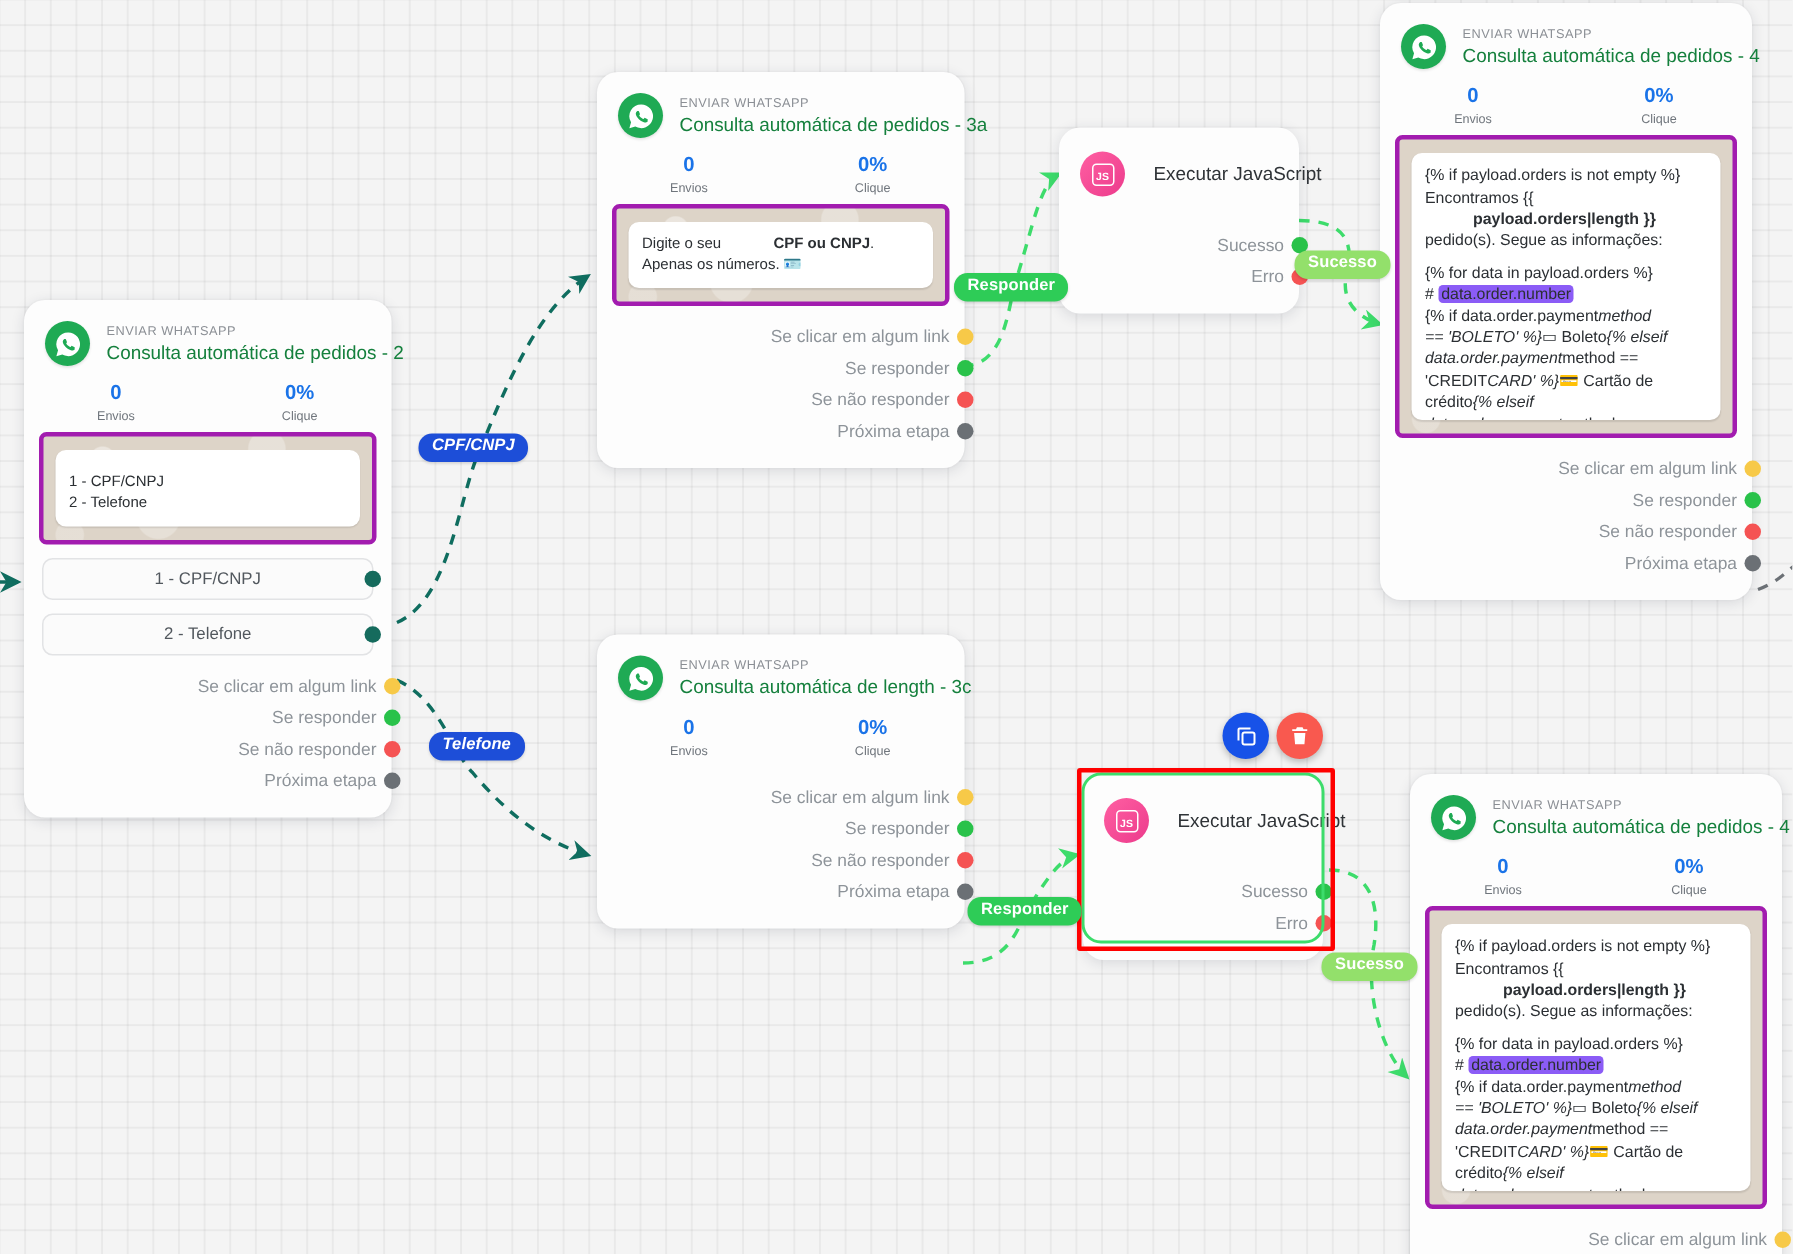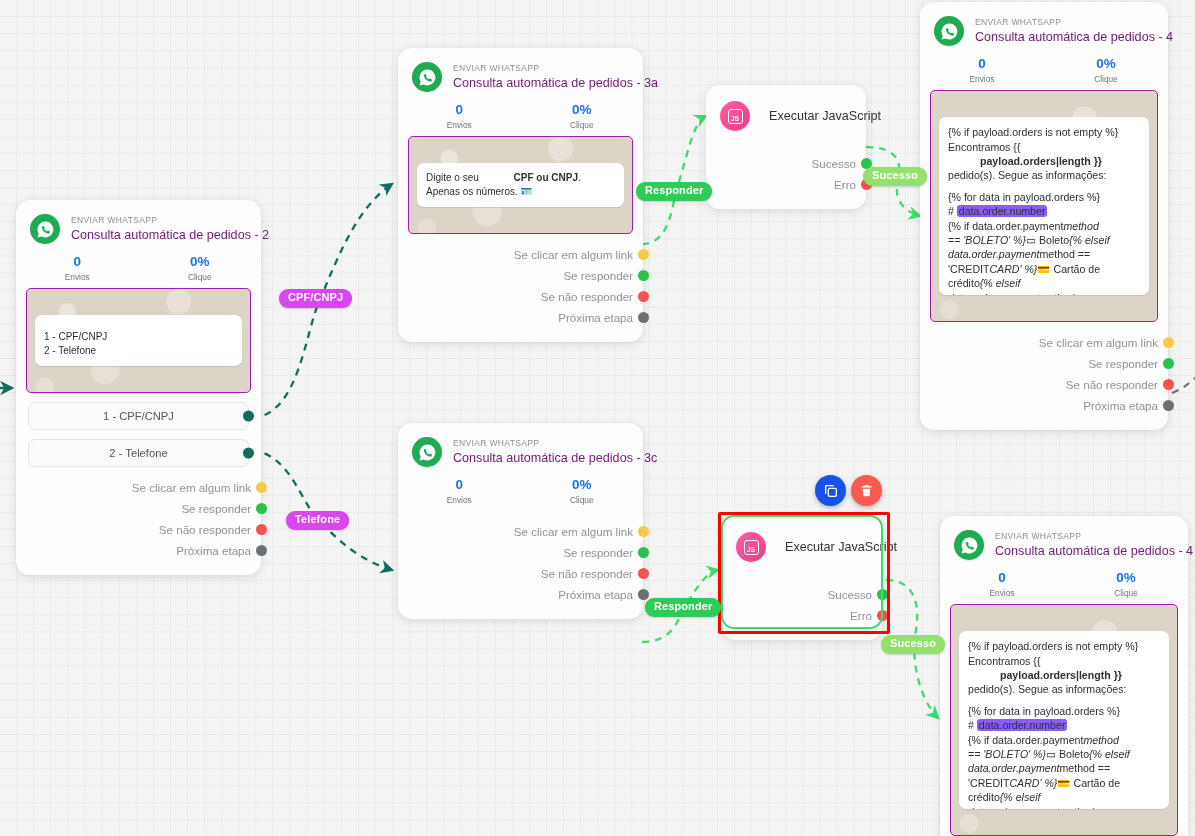--- a/index.html
+++ b/index.html
@@ -37,35 +37,35 @@
     display:flex; align-items:center; justify-content:center;
     flex:0 0 30px;
     box-shadow:0 1px 2px rgba(0,0,0,.12);
   }
   .wa-avatar svg { width:19px; height:19px; display:block; }
   .head-text { margin-left:11px; line-height:1.15; }
   .node-kicker {
     font-size:8.5px; letter-spacing:.35px; color:#8b8f95;
     text-transform:uppercase; font-weight:400;
   }
-  .node-title { font-size:12.6px; color:#701a75; margin-top:2px; white-space:nowrap; }
+  .node-title { font-size:12.6px; color:#15803d; margin-top:2px; white-space:nowrap; }
 
   
   .stats { display:flex; padding:8px 0 6px 0; }
   .stat { flex:1; text-align:center; }
   .stat-val { font-size:13.5px; font-weight:700; color:#1a73e8; line-height:1.2; }
   .stat-lbl { font-size:8.4px; color:#6f757c; margin-top:2px; }
 
   
   .bubble-wrap {
     margin:0 10px;
     background:#ddd4c8;
-    border:1px solid #a21caf;
+    border:3px solid #a21caf;
     border-radius:5px;
-    padding:26px 8px;
+    padding:9px 8px;
     position:relative;
     overflow:hidden;
   }
   .bubble-wrap::before{
     content:""; position:absolute; inset:0;
     background:
       radial-gradient(circle at 18% 22%, rgba(255,255,255,.40) 0 8px, transparent 9px),
       radial-gradient(circle at 68% 12%, rgba(255,255,255,.30) 0 12px, transparent 13px),
       radial-gradient(circle at 88% 60%, rgba(255,255,255,.32) 0 10px, transparent 11px),
       radial-gradient(circle at 35% 78%, rgba(255,255,255,.28) 0 14px, transparent 15px),
@@ -175,21 +175,21 @@
     border-radius:9px;
     color:#fff;
     font-size:11px;
     font-weight:700;
     padding:2px 9px 3px 9px;
     white-space:nowrap;
     line-height:1.25;
     letter-spacing:.1px;
     box-shadow:0 1px 2px rgba(0,0,0,.15);
   }
-  .pill-teal  { background:#d946ef; }
+  .pill-teal  { background:#1d4ed8;font-style:italic; }
   .pill-green { background:#2ecc57; }
   .pill-lgreen{ background:#93e06b; }
 </style>
 </head>
 <body>
 
 <div id="canvas"></div>
 
 <svg id="edges">
   <defs>
@@ -322,21 +322,21 @@
 
 <div class="node" style="left:398px; top:423px; width:245px;">
   <div class="node-head">
     <div class="wa-avatar">
       <svg viewBox="0 0 24 24" fill="#fff">
           <path d="M12 2a10 10 0 0 0-8.6 15.1L2 22l5-1.3A10 10 0 1 0 12 2zm5.6 14c-.2.6-1.2 1.2-1.7 1.2-.5.1-1 .1-1.6-.1-.4-.1-.9-.3-1.5-.6-2.6-1.1-4.3-3.8-4.4-4-.1-.2-1-1.4-1-2.6 0-1.2.6-1.8.9-2 .2-.2.5-.3.7-.3h.5c.2 0 .4 0 .6.5l.8 1.9c.1.2 0 .4-.1.5l-.3.4c-.1.1-.3.3-.1.6.1.3.6 1 1.3 1.6.9.8 1.6 1 1.9 1.2.2.1.4.1.5-.1l.6-.7c.2-.2.3-.2.5-.1l1.8.9c.2.1.4.2.4.3.1.2.1.7-.1 1.3z"></path>
         </svg>
     </div>
     <div class="head-text">
       <div class="node-kicker">ENVIAR WHATSAPP</div>
-      <div class="node-title">Consulta automática de pedidos - 3c</div>
+      <div class="node-title">Consulta automática de length - 3c</div>
     </div>
   </div>
   <div class="stats">
     <div class="stat">
       <div class="stat-val">0</div>
       <div class="stat-lbl">Envios</div>
     </div>
     <div class="stat">
       <div class="stat-val">0%</div>
       <div class="stat-lbl">Clique</div>
@@ -521,17 +521,17 @@
     </div>
     <div class="out-row">
       
       
     </div>
 
   </div>
 </div>
 
 <div class="pill pill-teal" style="left:279px; top:289px;">CPF/CNPJ</div>
-<div class="pill pill-teal" style="left:286px; top:511px;text-align:center;">Telefone</div>
+<div class="pill pill-teal" style="left:286px; top:488px;text-align:center;">Telefone</div>
 <div class="pill pill-green" style="left:636px; top:182px;">Responder</div>
 <div class="pill pill-green" style="left:645px; top:598px;">Responder</div>
 <div class="pill pill-lgreen" style="left:863px; top:167px;">Sucesso</div>
 <div class="pill pill-lgreen" style="left:881px; top:635px;">Sucesso</div>
 
 </body></html>

